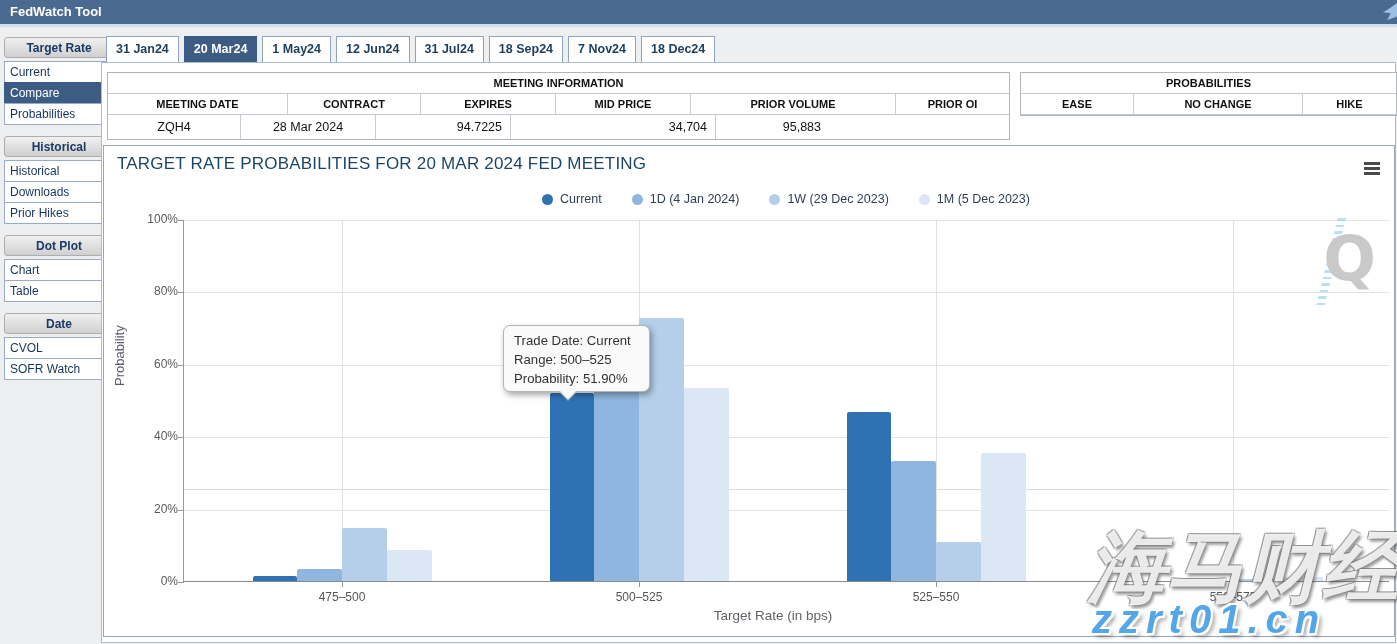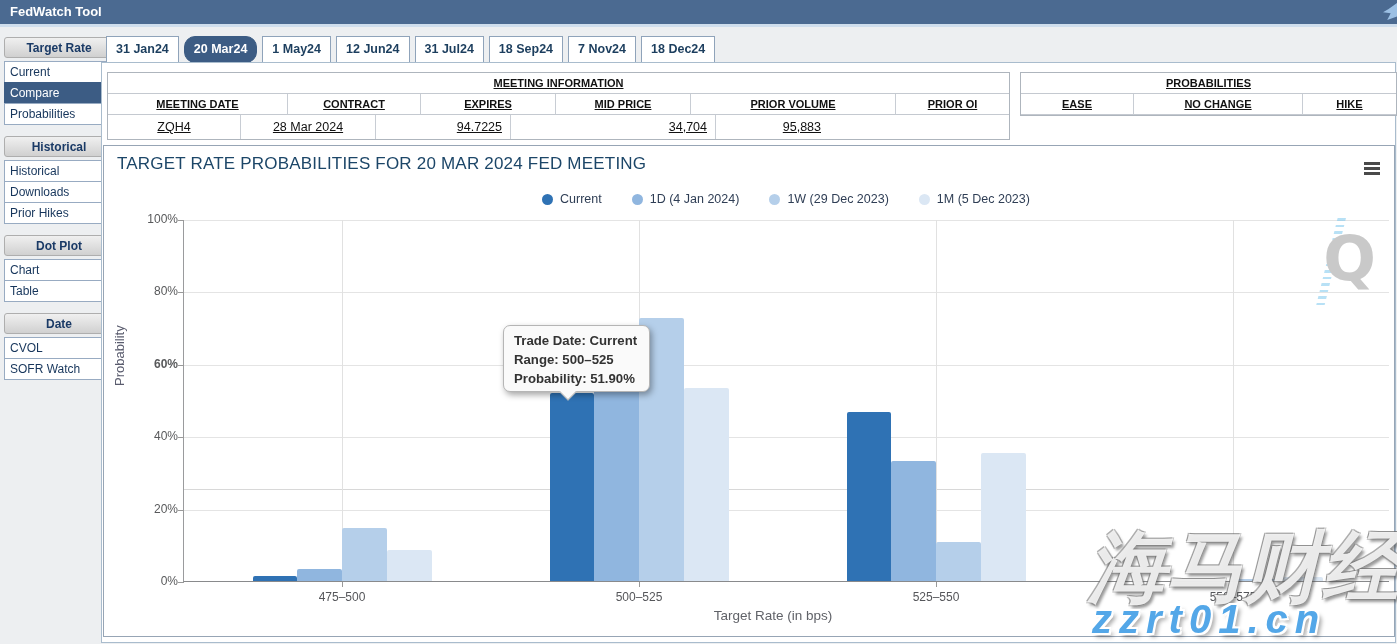--- a/index.html
+++ b/index.html
@@ -25,24 +25,24 @@
   .side-item.selected { background:#3c5c84; border-color:#3c5c84; color:#fff; }
 
   
   .content-panel { position:absolute; left:101px; top:62px; width:1295px; height:581px;
     background:#fff; border:1px solid #a9bccd; }
 
   
   .tabbar { position:absolute; left:106px; top:36px; display:flex; gap:5px; }
   .tab { height:27px; line-height:24px; padding:0 9px; background:#fff; border:1px solid #8fa3ba;
     font-size:12.5px; font-weight:bold; color:#1c3e5e; cursor:pointer; }
-  .tab.selected { background:#3c5c84; border-color:#3c5c84; color:#fff;border-radius:11px; }
-
-  
-  .info-table { position:absolute; background:#fff; border:1px solid #aeb5bd; font-size:12px; color:#111;text-decoration:underline; }
+  .tab.selected { background:#3c5c84; border-color:#3c5c84; color:#fff; }
+
+  
+  .info-table { position:absolute; background:#fff; border:1px solid #aeb5bd; font-size:12px; color:#111; }
   .tbl-caption { height:21px; line-height:21px; text-align:center; font-size:11px; font-weight:bold;
     border-bottom:1px solid #c4c9d0; }
   .tbl-row { display:flex; }
   .tbl-cell { height:21px; line-height:21px; border-right:1px solid #c8cdd4; overflow:hidden; white-space:nowrap; }
   .tbl-cell:last-child { border-right:none; }
   .tbl-head .tbl-cell { font-size:11px; font-weight:bold; text-align:center; border-bottom:1px solid #c4c9d0; }
   .tbl-vals .tbl-cell { height:24px; line-height:24px; font-size:12.5px; }
   .align-center { text-align:center; }
   .align-right { text-align:right; padding-right:8px; }
 
@@ -69,21 +69,21 @@
   .bar { position:absolute; bottom:0; cursor:pointer; }
   .yaxis-title { position:absolute; left:8px; top:240px; font-size:13px; color:#5a5c6e;
     transform:rotate(-90deg); transform-origin:left top; }
   .xaxis-title { position:absolute; left:66px; top:462px; width:1206px; text-align:center;
     font-size:13.5px; color:#606268; }
 
   
   .tooltip { position:absolute; left:399px; top:179px; width:147px; height:67px;
     background:#fafafa; border:1px solid #b5b5b5; border-radius:7px;
     box-shadow:2px 3px 6px rgba(0,0,0,.35); padding:5px 10px; z-index:30;
-    font-size:13.2px; color:#333; line-height:19px;font-weight:bold; }
+    font-size:13.2px; color:#333; line-height:19px; }
   .tooltip-arrow { position:absolute; left:58px; bottom:-7px; width:12px; height:12px;
     background:#fafafa; border-right:1px solid #b5b5b5; border-bottom:1px solid #b5b5b5;
     transform:rotate(45deg); }
 
   
   .q-logo { position:absolute; right:16px; top:76px; width:72px; height:78px; z-index:5; }
   .q-hatch { position:absolute; left:10px; top:-4px; width:30px; height:88px;
     background:repeating-linear-gradient(to bottom, rgba(125,200,238,.55) 0 2.5px, transparent 2.5px 6.5px);
     clip-path:polygon(72% 0, 100% 0, 28% 100%, 0 100%); }
   .q-letter { position:absolute; right:2px; top:6px; font-size:62px; font-weight:bold;
@@ -204,21 +204,21 @@
   <div class="plot" id="plot">
       <div class="ylab" style="top: 354px;">0%</div>
       <div class="ytick" style="top: 362px;"></div>
       <div class="hgrid" style="top: 289.6px;"></div>
       <div class="ylab" style="top: 281.6px;">20%</div>
       <div class="ytick" style="top: 289.6px;"></div>
       <div class="hgrid" style="top: 217.2px;"></div>
       <div class="ylab" style="top: 209.2px;">40%</div>
       <div class="ytick" style="top: 217.2px;"></div>
       <div class="hgrid" style="top: 144.8px;"></div>
-      <div class="ylab" style="top: 136.8px; font-weight: bold;">60%</div>
+      <div class="ylab" style="top: 136.8px;">60%</div>
       <div class="ytick" style="top: 144.8px;"></div>
       <div class="hgrid" style="top: 72.4px;"></div>
       <div class="ylab" style="top: 64.4px;">80%</div>
       <div class="ytick" style="top: 72.4px;"></div>
       <div class="hgrid" style="top: 0px;"></div>
       <div class="ylab" style="top: -8px;">100%</div>
       <div class="ytick" style="top: 0px;"></div>
       <div class="hgrid faint" style="top: 268.966px;"></div>
       <div class="vgrid" style="left: 158px;"></div>
       <div class="xtick" style="left: 158px;"></div>

